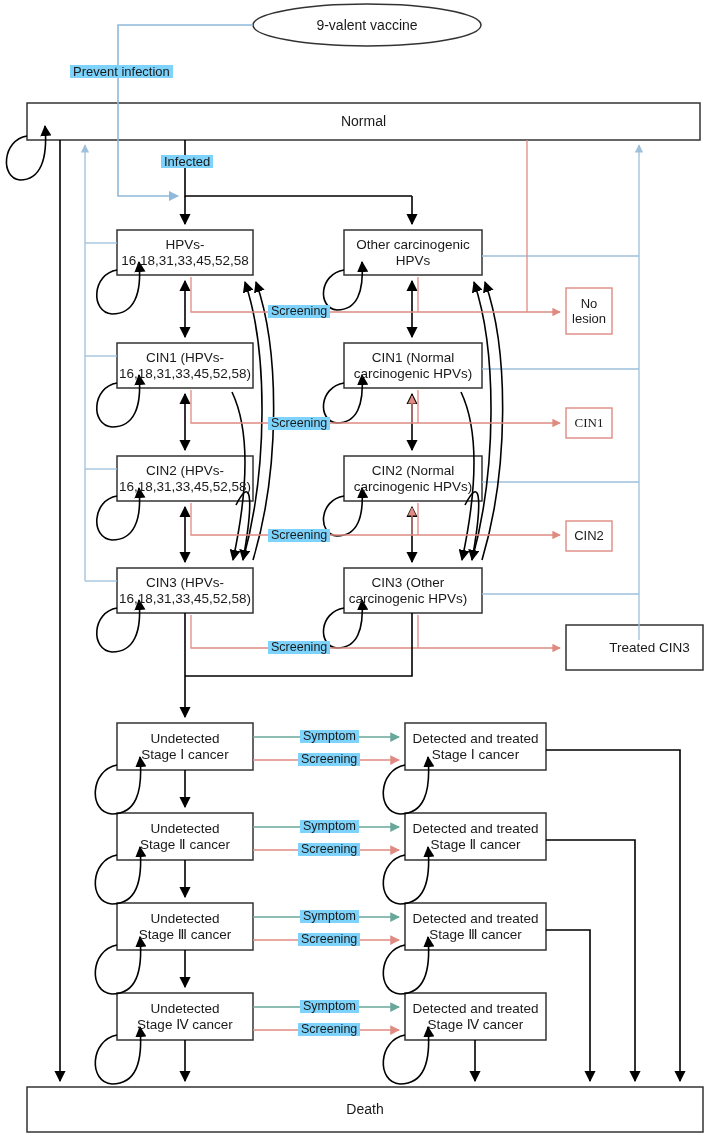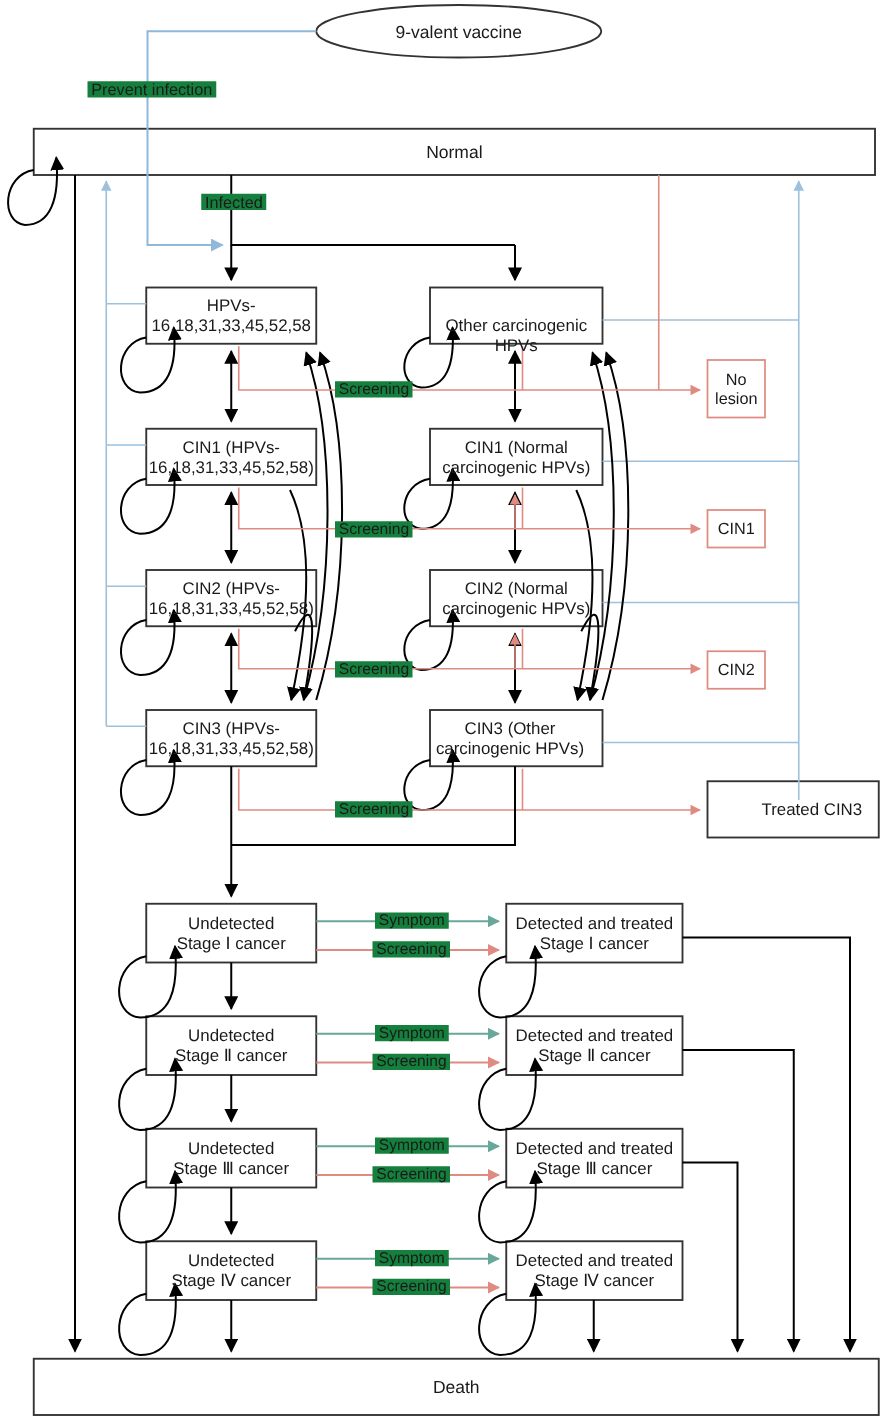--- a/index.html
+++ b/index.html
@@ -5,21 +5,21 @@
   html,body{margin:0;padding:0;background:#ffffff;}
   body{font-family:"Liberation Sans","DejaVu Sans",sans-serif;}
   #stage{position:relative;width:709px;height:1137px;overflow:hidden;background:#fff;}
   svg.layer{position:absolute;left:0;top:0;width:709px;height:1137px;}
   .nodeLabel{
     position:absolute;display:flex;align-items:center;justify-content:center;
     text-align:center;color:#1a1a1a;line-height:1.18;
     pointer-events:none;white-space:pre-line;
   }
   .edgeLabel{
-    position:absolute;color:#1a1a1a;background:#15803d;
+    position:absolute;color:#1a1a1a;background:#7dd3fc;
     padding:0 3px;white-space:nowrap;line-height:1;
   }
 </style>
 </head>
 <body>
 
 <div id="stage">
 
   <svg class="layer" viewBox="0 0 709 1137">
     <defs>
@@ -208,41 +208,41 @@
       <path d="M60,140 L60,1081" marker-end="url(#ahB)"></path>
     </g>
   </svg>
 
   <div class="nodeLabel" style="left:253px;top:5px;width:228px;height:41px;font-size:14px;">9-valent vaccine</div>
 
   <div class="nodeLabel" style="left:27px;top:103px;width:673px;height:37px;font-size:14px;border-radius:17px;">Normal</div>
 
   <div class="nodeLabel" style="left:117px;top:230px;width:136px;height:45px;font-size:13.5px;">HPVs-
 16,18,31,33,45,52,58</div>
-  <div class="nodeLabel" style="left:344px;top:230px;width:138px;height:45px;font-size:13.5px;margin-top:16px;">Other carcinogenic
+  <div class="nodeLabel" style="left:344px;top:230px;width:138px;height:45px;font-size:13.5px;">Other carcinogenic
 HPVs</div>
 
   <div class="nodeLabel" style="left:117px;top:343px;width:136px;height:45px;font-size:13.5px;">CIN1 (HPVs-
 16,18,31,33,45,52,58)</div>
   <div class="nodeLabel" style="left:344px;top:343px;width:138px;height:45px;font-size:13.5px;">CIN1 (Normal
 carcinogenic HPVs)</div>
 
   <div class="nodeLabel" style="left:117px;top:456px;width:136px;height:45px;font-size:13.5px;">CIN2 (HPVs-
 16,18,31,33,45,52,58)</div>
   <div class="nodeLabel" style="left:344px;top:456px;width:138px;height:45px;font-size:13.5px;">CIN2 (Normal
 carcinogenic HPVs)</div>
 
   <div class="nodeLabel" style="left:117px;top:568px;width:136px;height:45px;font-size:13.5px;">CIN3 (HPVs-
 16,18,31,33,45,52,58)</div>
   <div class="nodeLabel" style="left:344px;top:568px;width:128px;height:45px;font-size:13.5px;">CIN3  (Other
 carcinogenic HPVs)</div>
 
   <div class="nodeLabel" style="left:566px;top:288px;width:46px;height:46px;font-size:13px;">No
 lesion</div>
-  <div class="nodeLabel" style="left:566px;top:408px;width:46px;height:30px;font-size:13px;">CIN1</div>
+  <div class="nodeLabel" style="left:566px;top:408px;width:46px;height:30px;font-size:13px;font-family:Liberation Serif, serif;">CIN1</div>
   <div class="nodeLabel" style="left:566px;top:521px;width:46px;height:30px;font-size:13px;">CIN2</div>
   <div class="nodeLabel" style="left:566px;top:625px;width:119px;height:45px;font-size:13.5px;padding-left:24px;">Treated CIN3</div>
 
   <div class="nodeLabel" style="left:117px;top:723px;width:136px;height:47px;font-size:13.5px;">Undetected
 Stage Ⅰ cancer</div>
   <div class="nodeLabel" style="left:405px;top:723px;width:141px;height:47px;font-size:13.5px;">Detected and treated
 Stage Ⅰ cancer</div>
   <div class="nodeLabel" style="left:117px;top:813px;width:136px;height:47px;font-size:13.5px;">Undetected
 Stage Ⅱ cancer</div>
   <div class="nodeLabel" style="left:405px;top:813px;width:141px;height:47px;font-size:13.5px;">Detected and treated

